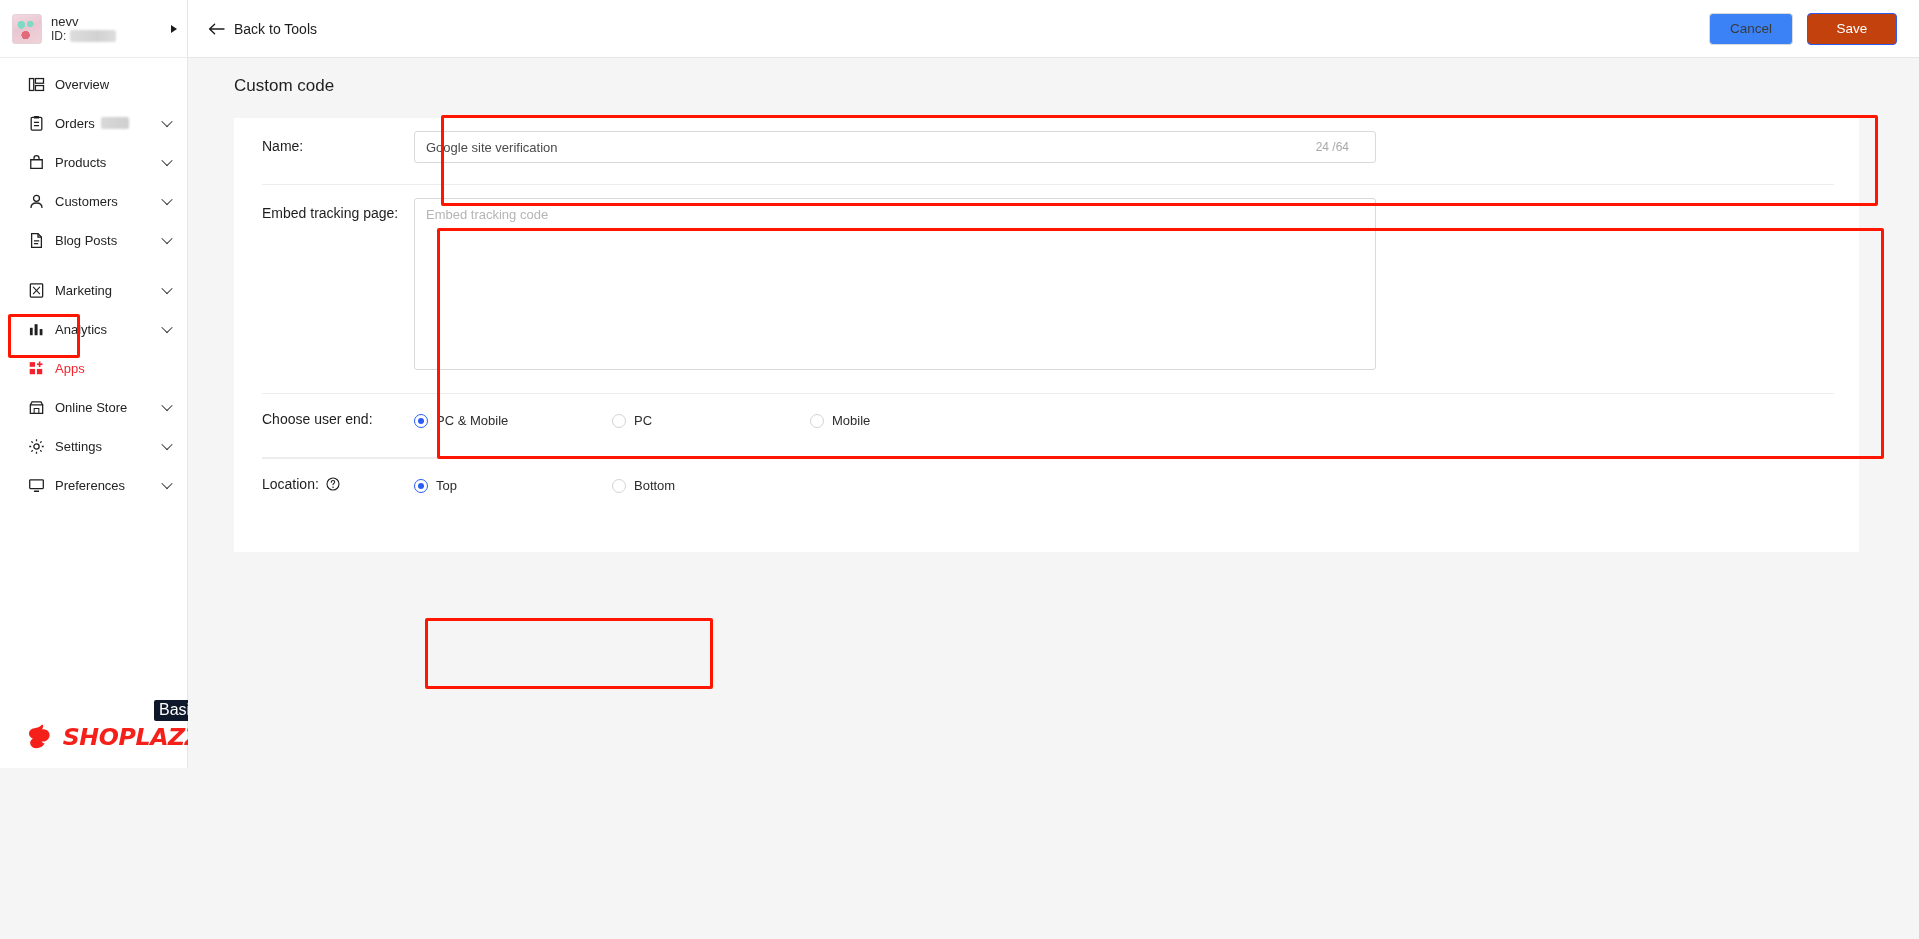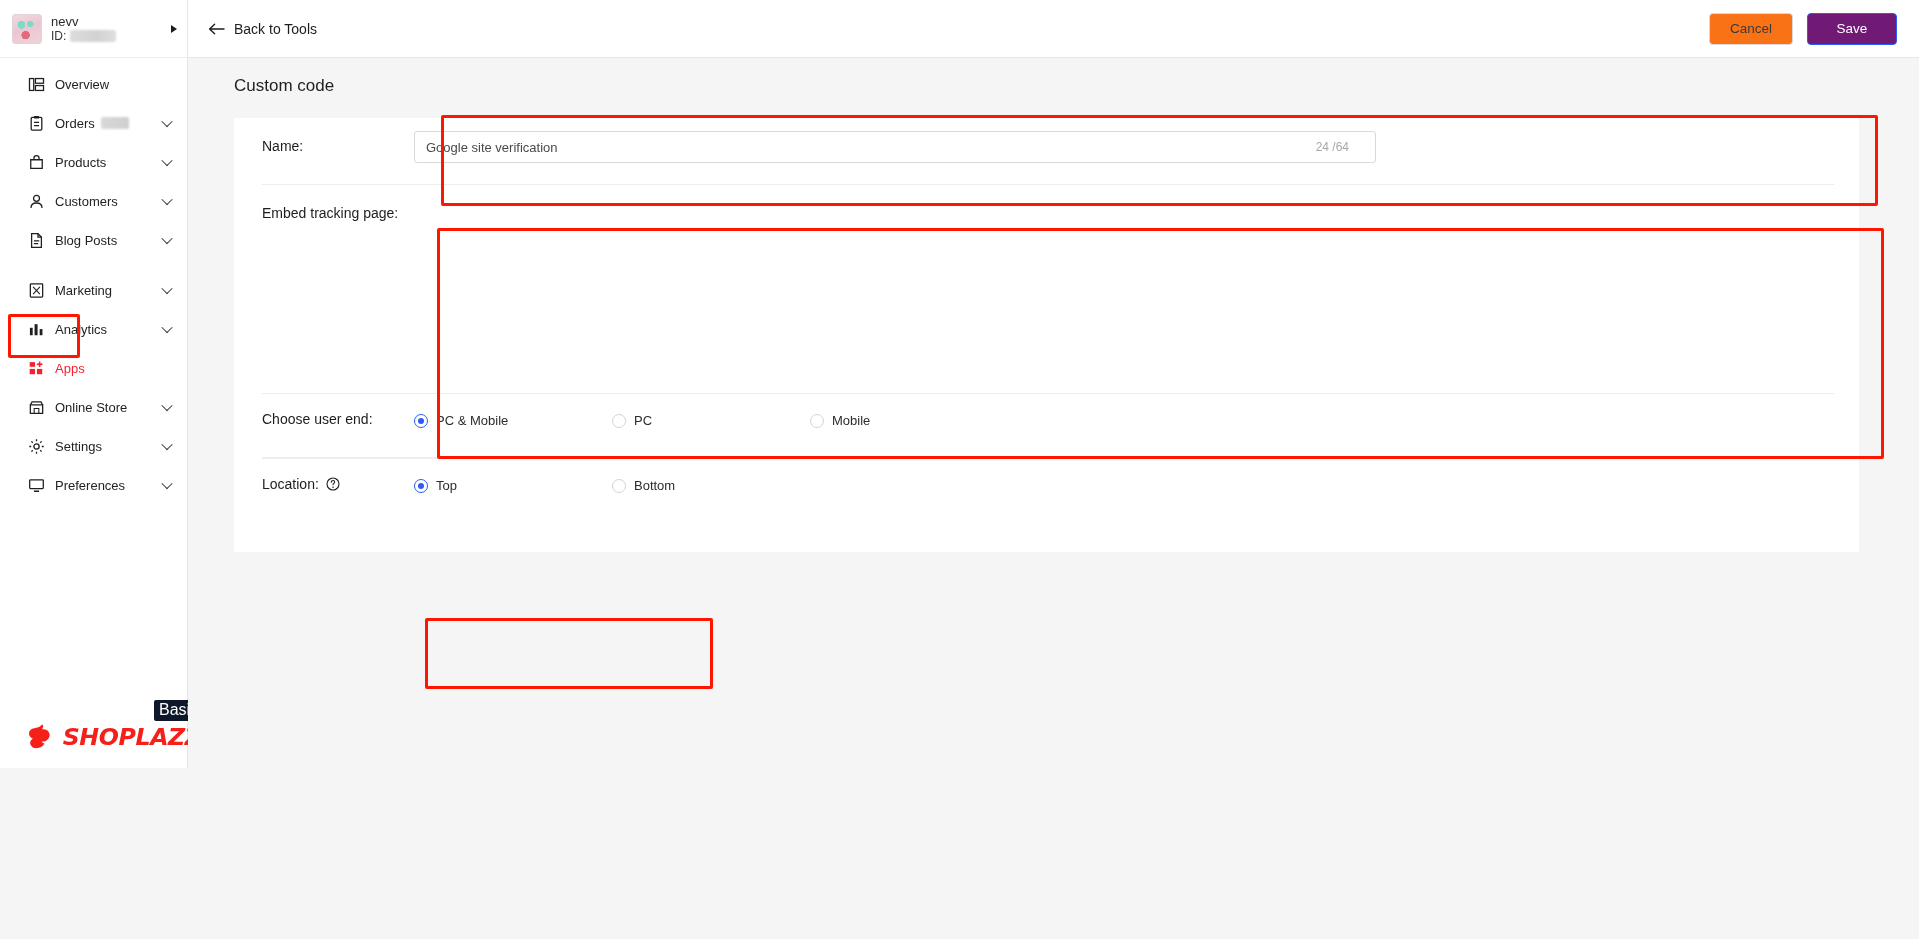--- a/index.html
+++ b/index.html
@@ -150,22 +150,22 @@
   .topbar-spacer { flex: 1 1 auto; }
   .btn {
     height: 32px;
     border-radius: 4px;
     font-size: 13.5px;
     display: inline-flex; align-items: center; justify-content: center;
     cursor: pointer;
     padding: 0 14px;
     min-width: 84px;
   }
-  .btn-cancel { background: #f97316; border: 1px solid #d9d9d9; color: #3a3a3a; text-align: center; }
-  .btn-save { background: #701a75; border: 1px solid #2b5cf6; color: #ffffff; margin-left: 14px; min-width: 90px;}
+  .btn-cancel { background: #3b82f6; border: 1px solid #d9d9d9; color: #3a3a3a; text-align: center; }
+  .btn-save { background: #c2410c; border: 1px solid #2b5cf6; color: #ffffff; margin-left: 14px; min-width: 90px;}
 
   .page-title {
     position: absolute;
     left: 46px; top: 76px;
     font-size: 17px;
     color: #1f1f1f;
   }
 
   .card {
     position: absolute;
@@ -459,20 +459,21 @@
           <div class="row-label">Name:</div>
           <div class="text-input">
             <span placeholder="Name">Google site verification</span>
             <span class="counter">24 /64</span>
           </div>
         </div>
         <div class="sep"></div>
 
         <div class="row" style="min-height:208px;">
           <div class="row-label">Embed tracking page:</div>
+          <div class="textarea" placeholder="Embed tracking code">Embed tracking code</div>
         </div>
         <div class="sep"></div>
 
         <div class="row" style="min-height:63px;">
           <div class="row-label" style="padding-top:17px;">Choose user end:</div>
           <div class="radio-group">
             <div class="radio-opt">
               <span class="radio on"></span>
               <span>PC &amp; Mobile</span>
             </div>

